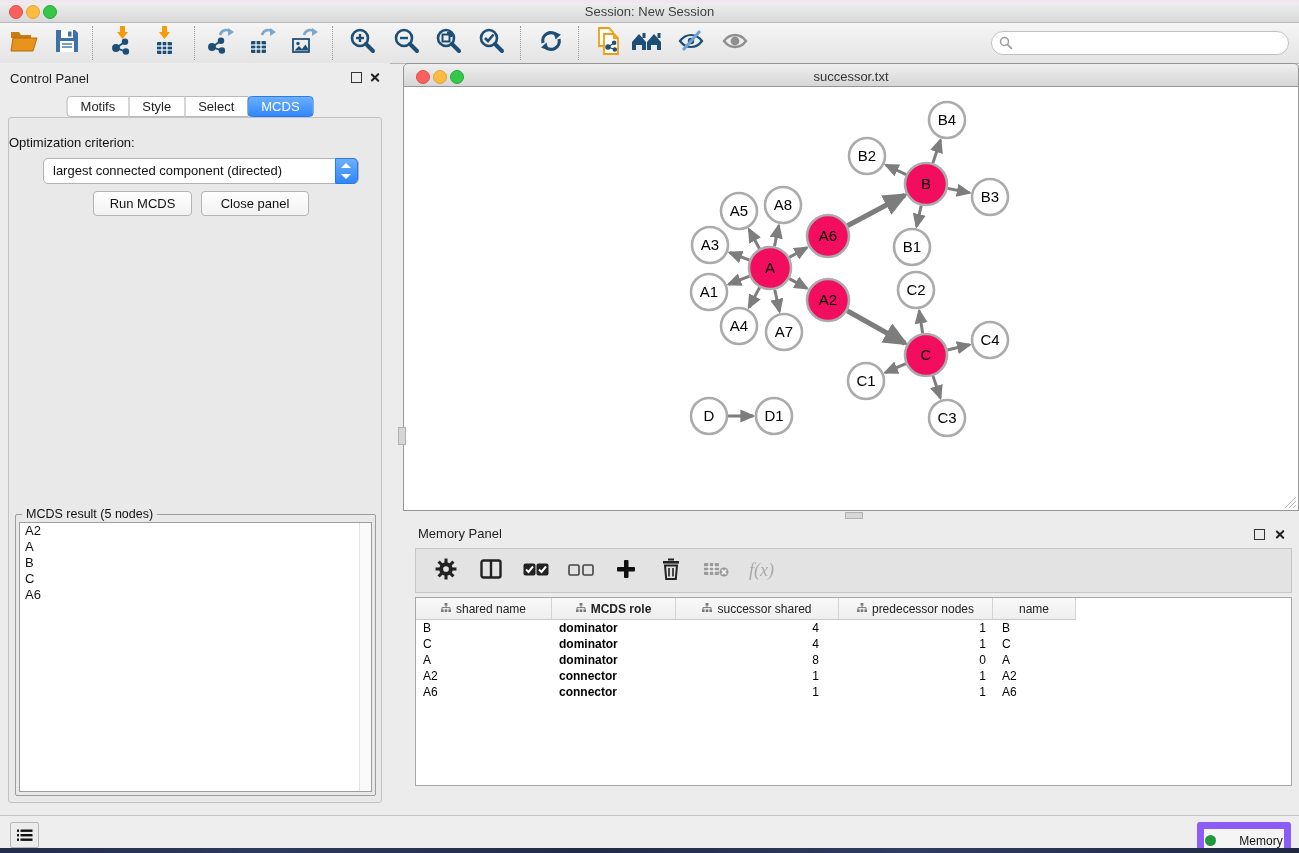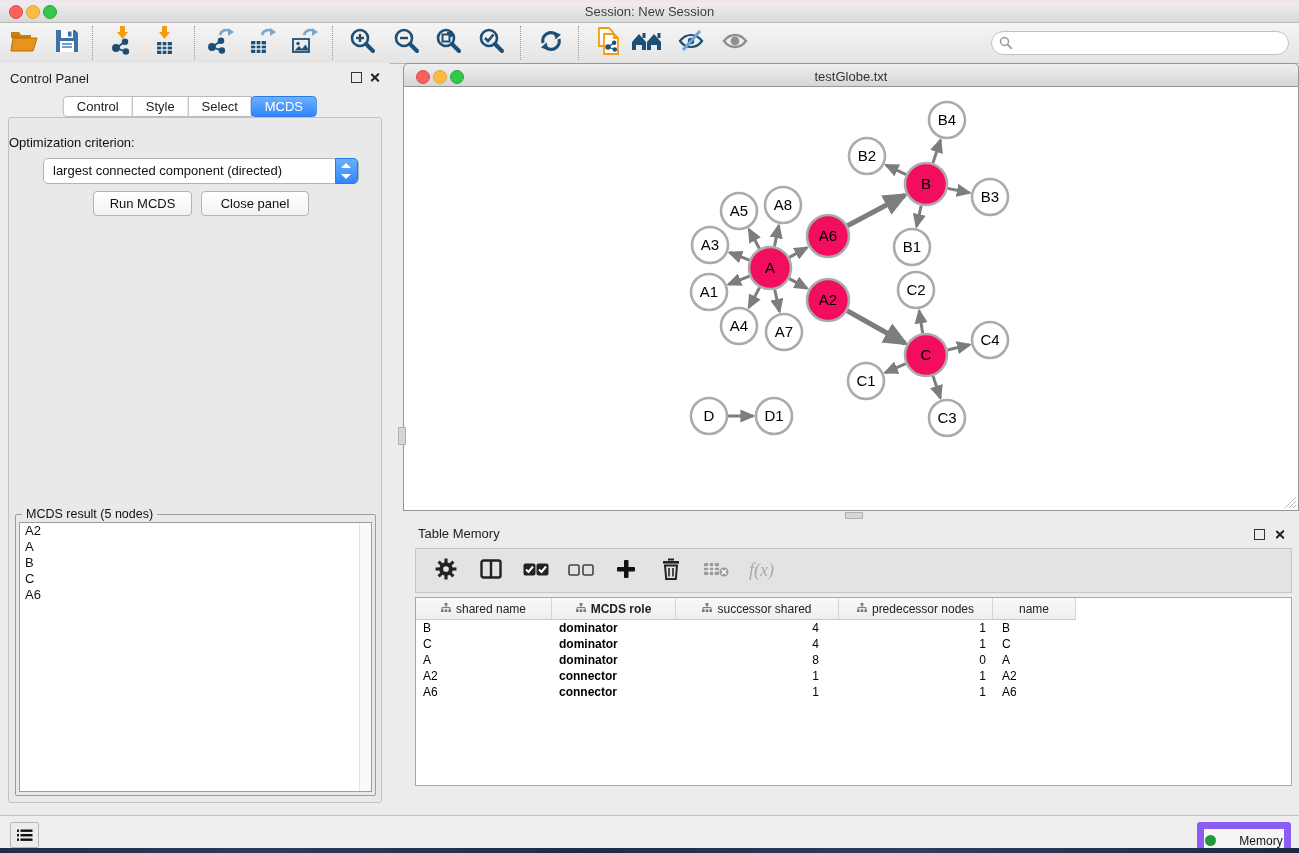--- a/index.html
+++ b/index.html
@@ -294,21 +294,21 @@
       </span>
     </div>
 
   <div id="control-panel">
     <div id="cp-title">Control Panel</div>
     <span class="win-mini" id="cp-float">
         <span class="mini-box" style="display:block;width:11px;height:11px;"></span>
       </span>
     <span class="win-mini" id="cp-close"><span class="xglyph"></span></span>
     <div id="cp-tabs">
-        <div class="seg-tab">Control</div>
+        <div class="seg-tab">Motifs</div>
         <div class="seg-tab">Style</div>
         <div class="seg-tab">Select</div>
         <div class="seg-tab active">MCDS</div>
       </div>
     <div id="cp-inner">
       <div id="cp-optlabel">Optimization criterion:</div>
       <div id="cp-select">
         <span class="sel-text">largest connected component (directed)</span>
         <span class="stepper">
           <span class="chev up"></span>
@@ -329,21 +329,21 @@
         </div>
       </div>
     </div>
   </div>
 
   <div id="net-window">
     <div id="net-titlebar">
       <span class="tl red"></span>
       <span class="tl yel"></span>
       <span class="tl grn"></span>
-      <div id="net-title">testGlobe.txt</div>
+      <div id="net-title">successor.txt</div>
     </div>
     <div id="net-canvas">
       <svg id="graph-svg" width="894" height="422" viewBox="0 0 894 422">
           <defs>
             <marker id="arr" markerUnits="strokeWidth" markerWidth="5" markerHeight="4.4" refX="4.2" refY="2.2" orient="auto">
               <path d="M0 0 L5 2.2 L0 4.4 Z" fill="#7d7d7d"></path>
             </marker>
           </defs>
           <line x1="345.52754906265756" y1="189.05473479501998" x2="324.5418849856451" y2="197.31138951384457" stroke="#7d7d7d" stroke-width="3" marker-end="url(#arr)"></line>
           <line x1="345.4575854193549" y1="173.12540774408606" x2="325.60866846334307" y2="165.5166562442815" stroke="#7d7d7d" stroke-width="3" marker-end="url(#arr)"></line>
@@ -449,21 +449,21 @@
             <text x="370" y="334" text-anchor="middle" font-size="15" font-family="&quot;Liberation Sans&quot;,sans-serif" fill="#000">D1</text>
           </g>
         </svg>
       <div id="resize-grip"></div>
     </div>
   </div>
   <div class="split-tick-v"></div>
   <div class="split-tick-h"></div>
 
   <div id="table-panel">
-    <div id="tp-title">Table Memory</div>
+    <div id="tp-title">Memory Panel</div>
     <span class="win-mini" id="tp-float">
         <span class="mini-box" style="display:block;width:11px;height:11px;"></span>
       </span>
     <span class="win-mini" id="tp-close"><span class="xglyph"></span></span>
     <div id="tp-toolbar">
         <span class="tpi">
           <span><svg width="22" height="22" viewBox="0 0 20 20">
               <g fill="#222">
                 <rect x="8.6" y="0.5" width="2.8" height="5"></rect>
                 <rect x="8.6" y="14.5" width="2.8" height="5"></rect>

